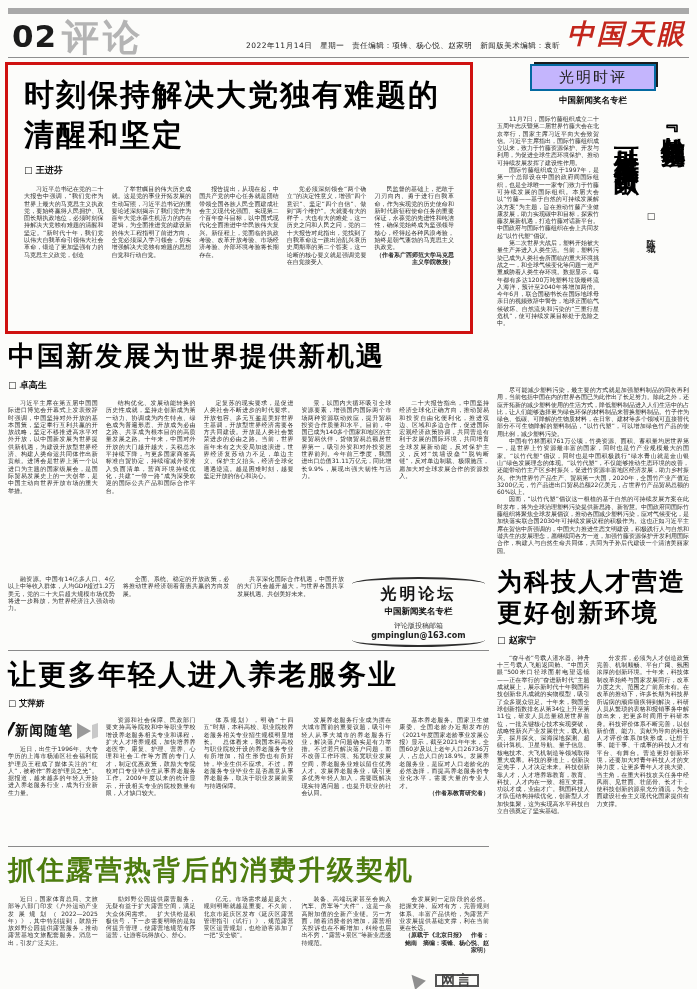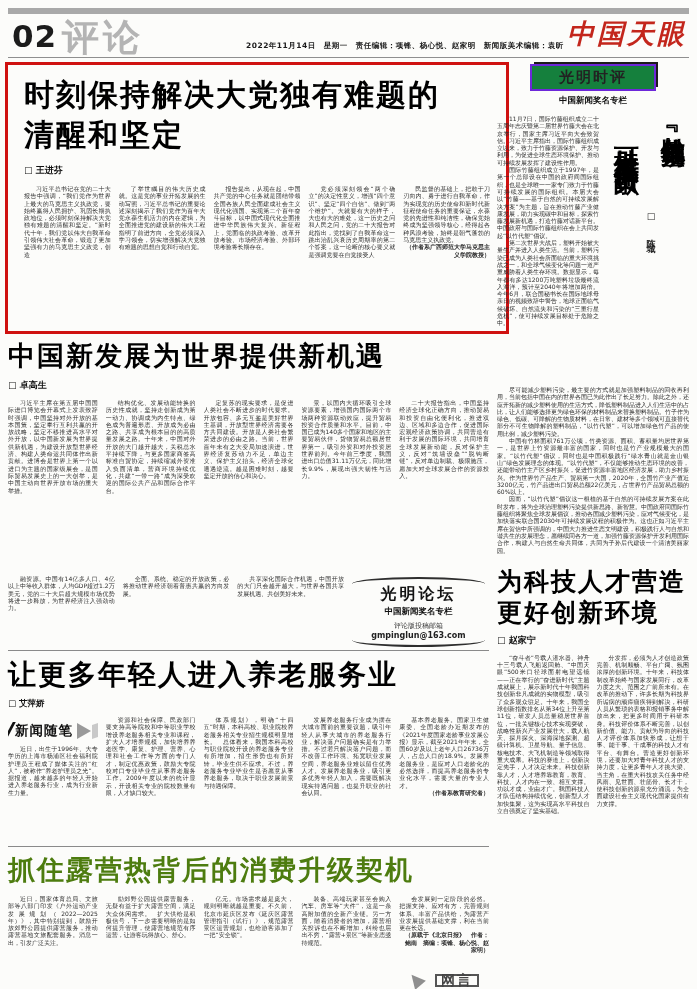--- a/index.html
+++ b/index.html
@@ -9,36 +9,36 @@
     background:#fcfcfa;
     font-family:"DejaVu Sans","Liberation Sans",sans-serif;
     color:#222;
   }
   .serif { font-family:"DejaVu Serif","Liberation Serif",serif; }
 
   
   .topbar { position:absolute; left:8px; top:8px; width:681px; height:6px; background:#a9a9a9; }
   .pagenum { position:absolute; left:12px; top:18px; font-size:31px; font-weight:bold; color:#1c1c1c; letter-spacing:1px; }
   .section-title { position:absolute; left:62px; top:13px; font-size:37px; font-weight:bold; color:#b4b4b4; letter-spacing:4px;text-align:center; }
-  .dateline { position:absolute; left:246px; top:41px; font-size:7.5px; font-weight:bold; color:#1a1a1a; letter-spacing:0.5px; white-space:nowrap; }
+  .dateline { position:absolute; left:246px; top:41px; font-size:7.5px; font-weight:normal; color:#1a1a1a; letter-spacing:0.5px; white-space:nowrap; }
   .masthead { position:absolute; right:10px; top:16px; font-size:27px; font-weight:bold; font-style:italic;
               color:#c3261c; font-family:"DejaVu Serif","Liberation Serif",serif; letter-spacing:3px; }
   .headrule { position:absolute; left:8px; top:57px; width:681px; height:1px; background:#8f8f8f; }
 
   
   .body-txt { font-size:6px; line-height:7.3px; text-align:justify; color:#2c2c2c; }
   .body-txt p { text-indent:2em; }
   .author { font-size:9px; font-weight:bold; color:#111; }
   .attrib { font-weight:bold; text-indent:0 !important; text-align:right; }
   .cols { display:flex; gap:8px; overflow:hidden; }
   .cols > div { flex:1; overflow:hidden; }
   .rule { position:absolute; left:8px; width:481px; height:1px; background:#8a8a8a; }
 
   
-  .lead-box { position:absolute; left:5px; top:62px; width:504px; height:272px;
+  .lead-box { position:absolute; left:5px; top:62px; width:468px; height:272px;
               border:3px solid #cf1110; background:#fcfcfa; padding:10px 16px 8px 16px; }
   .lead-box h1 { font-size:30px; line-height:40px; font-weight:bold; color:#000; letter-spacing:2px; }
   .lead-box .author { margin-top:9px; }
   .lead-box .cols { margin-top:8px; height:108px; }
 
   
   .newdev { position:absolute; left:8px; top:338px; width:481px; }
   .newdev h2 { font-size:27px; font-weight:bold; letter-spacing:2px; color:#000000; }
   .newdev .author { margin-top:5px; }
   .newdev .row1 { margin-top:7px; height:172px; }
@@ -71,22 +71,22 @@
   .camping h2 { font-size:27px; font-weight:bold; letter-spacing:2px; color:#4d7c0f; }
   .camping .cols { margin-top:7px; height:96px; }
 
   .net-badge { display:flex; align-items:center; justify-content:center; gap:12px; margin:20px auto 2px auto; }
   .net-badge .cursor { width:0; height:0; border-left:7px solid transparent; border-right:7px solid transparent;
                        border-bottom:14px solid #8f8f8f; transform:rotate(-40deg); }
   .net-badge .boxed { border:2px solid #555; padding:1px 4px; font-size:14px; font-weight:bold; color:#444; letter-spacing:2px; }
 
   
   .rightcol { position:absolute; left:497px; top:62px; width:192px; }
-  .shiping-badge { width:126px; margin:2px auto 0 auto; border:2px solid #6d28d9; box-shadow:3px -3px 0 -1px #1c1c1c;
-                   text-align:center; font-size:15px; font-weight:bold; letter-spacing:2px; padding:2px 0; background:#15803d; }
+  .shiping-badge { width:126px; margin:2px auto 0 auto; border:2px solid #0369a1; box-shadow:3px -3px 0 -1px #1c1c1c;
+                   text-align:center; font-size:15px; font-weight:normal; letter-spacing:2px; padding:2px 0; background:#c4b5fd; }
   .shiping-sub { text-align:center; font-size:8.5px; font-weight:bold; margin-top:4px; color:#111; }
   .sp-row { display:flex; margin-top:8px; }
   .sp-narrow { width:102px; }
   .vtitle-area { width:90px; position:relative; height:262px; display:flex; flex-direction:row; justify-content:flex-end; }
   .vt { writing-mode:vertical-rl; font-weight:bold; color:#000; font-family:"DejaVu Serif","Liberation Serif",serif; }
   .vt-left { font-size:25px; letter-spacing:3px; margin-top:12px; }
   .vt-author { writing-mode:vertical-rl; font-size:9px; font-weight:bold; margin-top:96px; letter-spacing:4px; width:14px; }
   .vt-right { font-size:24px; letter-spacing:1px; margin-top:2px; }
   .sp-wide { margin-top:9px; }
   .talent h2 { margin-top:12px; font-size:25px; line-height:31px; font-weight:bold; letter-spacing:2px; color:#000; }

